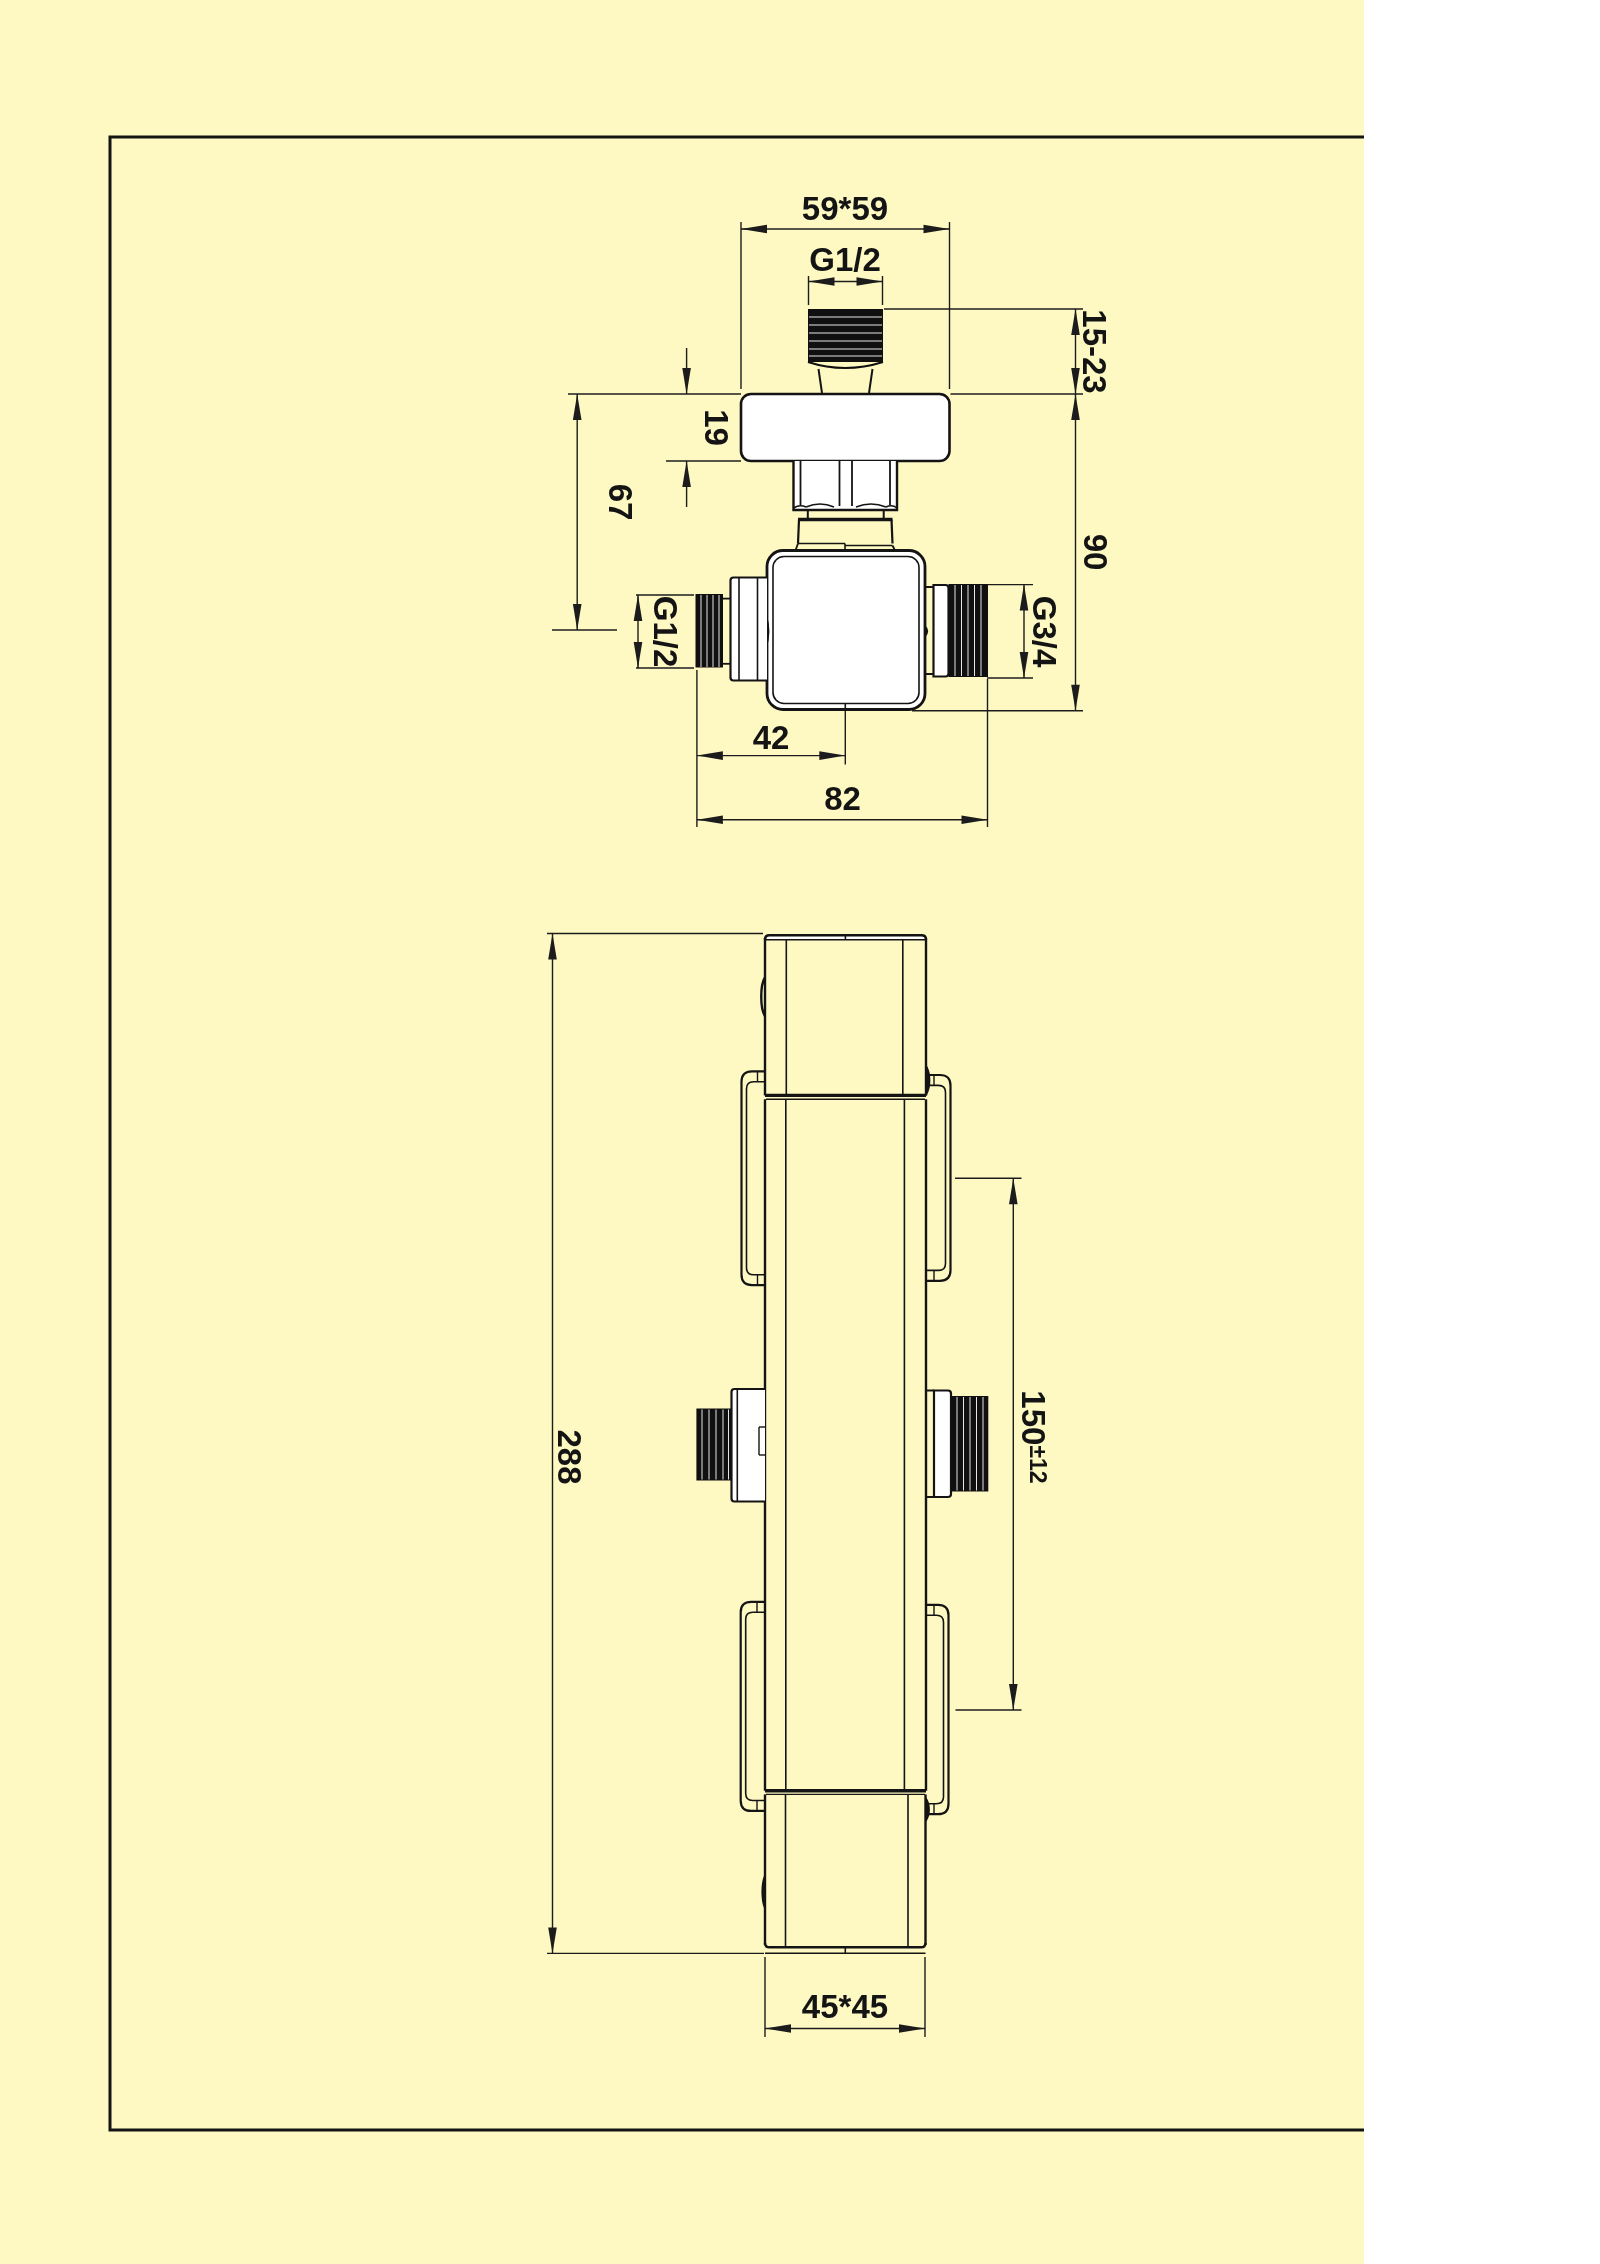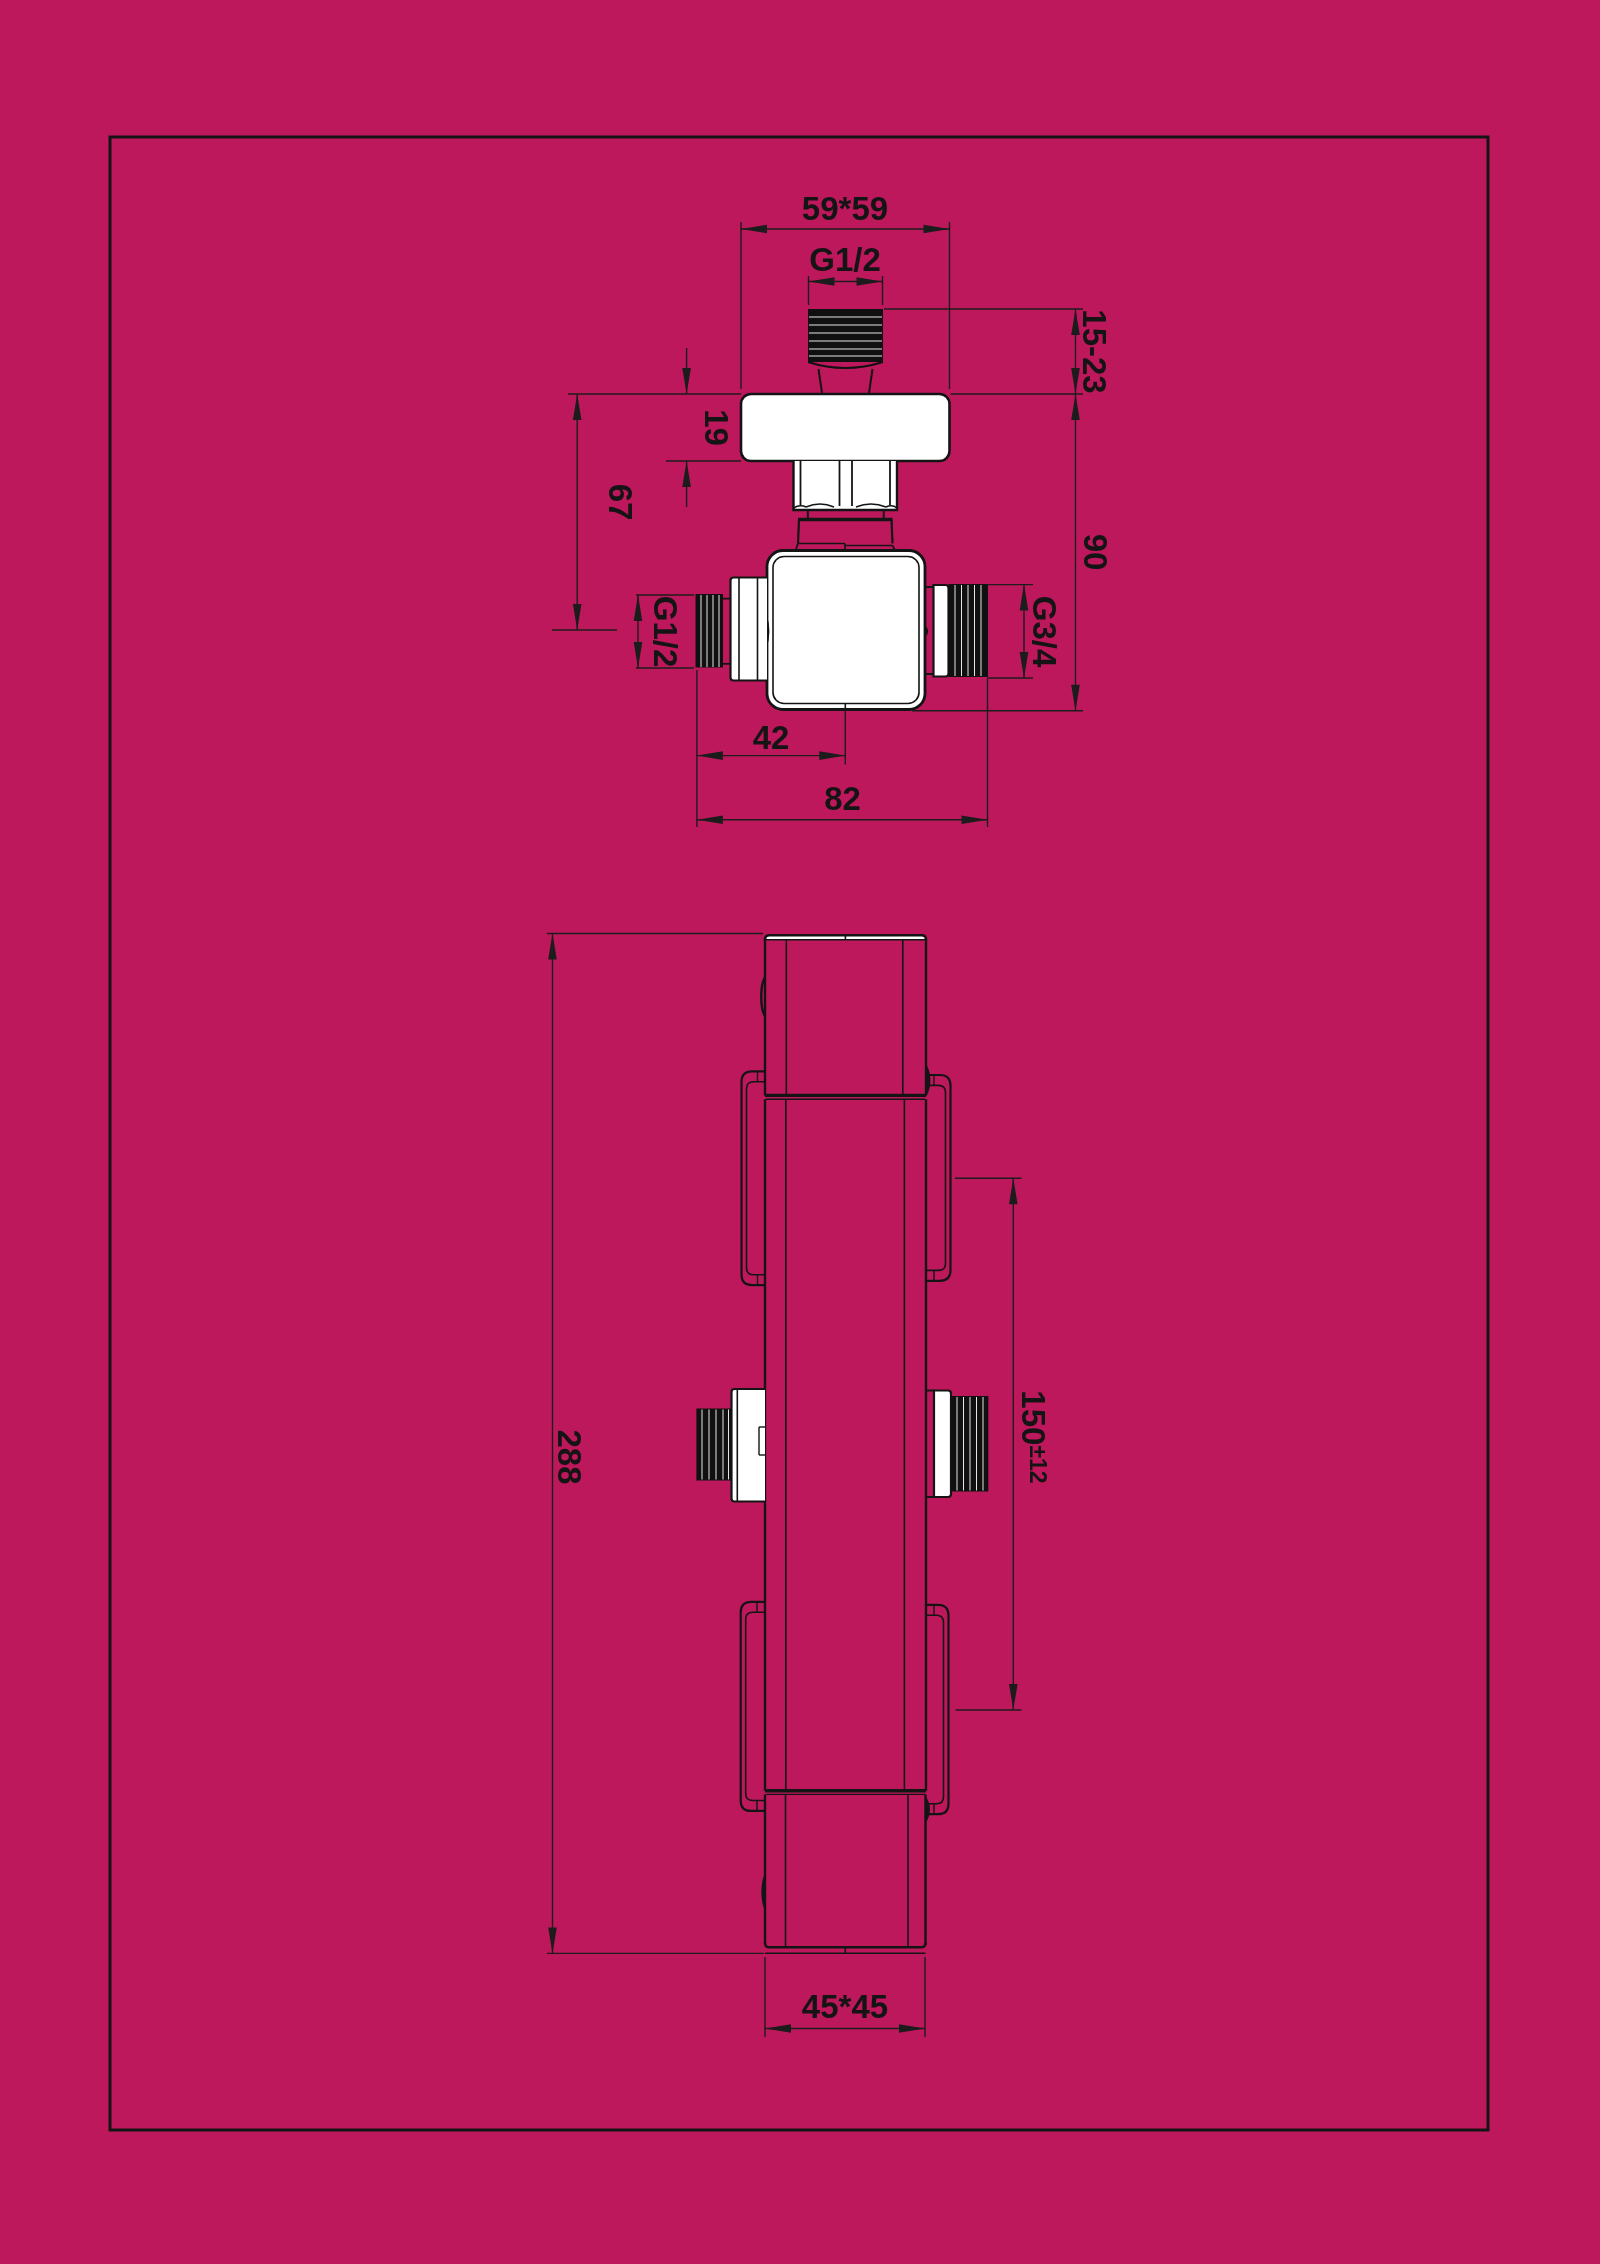--- a/index.html
+++ b/index.html
@@ -1,16 +1,16 @@
 <!DOCTYPE html>
 <html><head>
 <meta charset="utf-8">
 <style>
   html,body{margin:0;padding:0;background:#ffffff;}
-  .page{width:1600px;height:2264px;position:relative;background:#be185d;overflow:hidden;}
+  .page{width:1364px;height:2264px;position:relative;background:#fef9c3;overflow:hidden;}
   svg{position:absolute;top:0;left:0;}
   text{font-family:"Liberation Sans",sans-serif;font-weight:bold;fill:#141414;}
 </style>
 </head>
 <body>
 <div class="page">
 <svg width="1600" height="2264" viewBox="0 0 1600 2264">
 <defs></defs>
 
 <rect x="110" y="137" width="1378" height="1993" fill="none" stroke="#141414" stroke-width="3"></rect>

